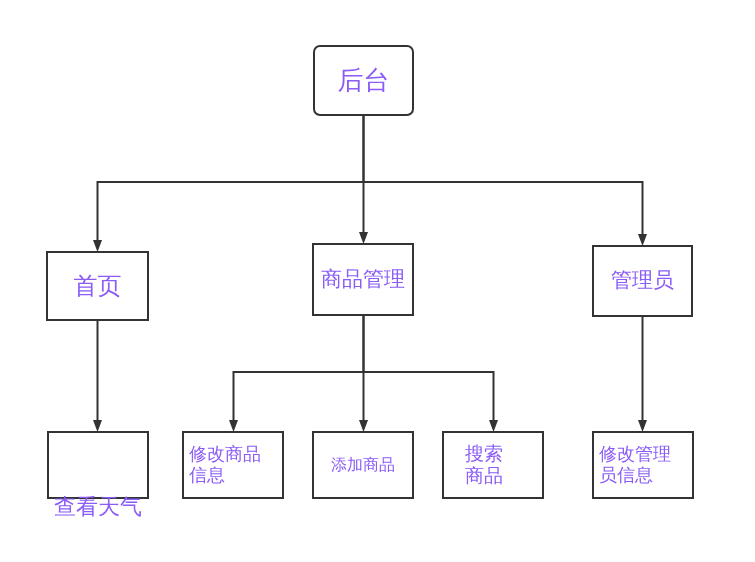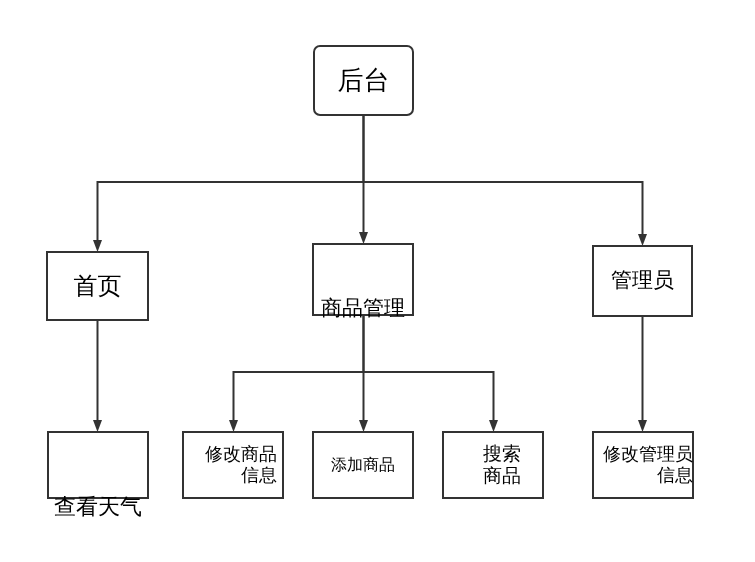--- a/index.html
+++ b/index.html
@@ -42,22 +42,22 @@
   }
   .arrow-head {
     fill: #333333;
     stroke: none;
   }
   .node-label {
     position: absolute;
     display: flex;
     align-items: center;
     justify-content: center;
-    text-align: right;
-    color: #000000;
+    text-align: left;
+    color: #8b5cf6;
     line-height: 1.18;
     white-space: pre-line;
     box-sizing: border-box;
     pointer-events: none;
     font-family: "Liberation Sans", "DejaVu Sans", sans-serif;
   }
   .node-hit {
     position: absolute;
     box-sizing: border-box;
     background: transparent;
@@ -112,28 +112,28 @@
         <rect x="313" y="432" width="100" height="66" rx="0" ry="0" class="node-rect"></rect>
         <rect x="443" y="432" width="100" height="66" rx="0" ry="0" class="node-rect"></rect>
         <rect x="593" y="432" width="100" height="66" rx="0" ry="0" class="node-rect"></rect>
       </g>
   </svg>
   <div id="labels-layer">
       <div class="node-label" style="left: 314px; top: 46px; width: 99px; height: 69px; font-size: 26px; padding: 0px 6px;">后台</div>
       <div class="node-hit" style="left: 314px; top: 46px; width: 99px; height: 69px;"></div>
       <div class="node-label" style="left: 47px; top: 252px; width: 101px; height: 68px; font-size: 24px; padding: 0px 6px;">首页</div>
       <div class="node-hit" style="left: 47px; top: 252px; width: 101px; height: 68px;"></div>
-      <div class="node-label" style="left: 313px; top: 244px; width: 100px; height: 71px; font-size: 21px; padding: 0px 6px; margin-top: 29px;">商品管理</div>
+      <div class="node-label" style="left: 313px; top: 244px; width: 100px; height: 71px; font-size: 21px; padding: 0px 6px;">商品管理</div>
       <div class="node-hit" style="left: 313px; top: 244px; width: 100px; height: 71px;"></div>
       <div class="node-label" style="left: 593px; top: 246px; width: 99px; height: 68px; font-size: 21px; padding: 0px 6px;">管理员</div>
       <div class="node-hit" style="left: 593px; top: 246px; width: 99px; height: 70px;"></div>
       <div class="node-label" style="left: 48px; top: 432px; width: 100px; height: 66px; font-size: 22px; padding: 0px 6px; margin-top: 42px;">查看天气</div>
       <div class="node-hit" style="left: 48px; top: 432px; width: 100px; height: 66px;"></div>
       <div class="node-label" style="left: 183px; top: 432px; width: 100px; height: 66px; font-size: 18px; padding: 12px 6px;">修改商品信息</div>
       <div class="node-hit" style="left: 183px; top: 432px; width: 100px; height: 66px;"></div>
       <div class="node-label" style="left: 313px; top: 432px; width: 100px; height: 66px; font-size: 16px; padding: 0px 6px;">添加商品</div>
       <div class="node-hit" style="left: 313px; top: 432px; width: 100px; height: 66px;"></div>
       <div class="node-label" style="left: 443px; top: 432px; width: 100px; height: 66px; font-size: 19px; padding: 0px 22px;">搜索商品</div>
       <div class="node-hit" style="left: 443px; top: 432px; width: 100px; height: 66px;"></div>
-      <div class="node-label" style="left: 593px; top: 432px; width: 100px; height: 66px; font-size: 18px; padding: 0px 0;">修改管理员信息</div>
+      <div class="node-label" style="left: 593px; top: 432px; width: 100px; height: 66px; font-size: 18px; padding: 0px 6px;">修改管理员信息</div>
       <div class="node-hit" style="left: 593px; top: 432px; width: 100px; height: 66px;"></div>
     </div>
 </div>
 
 </body></html>

